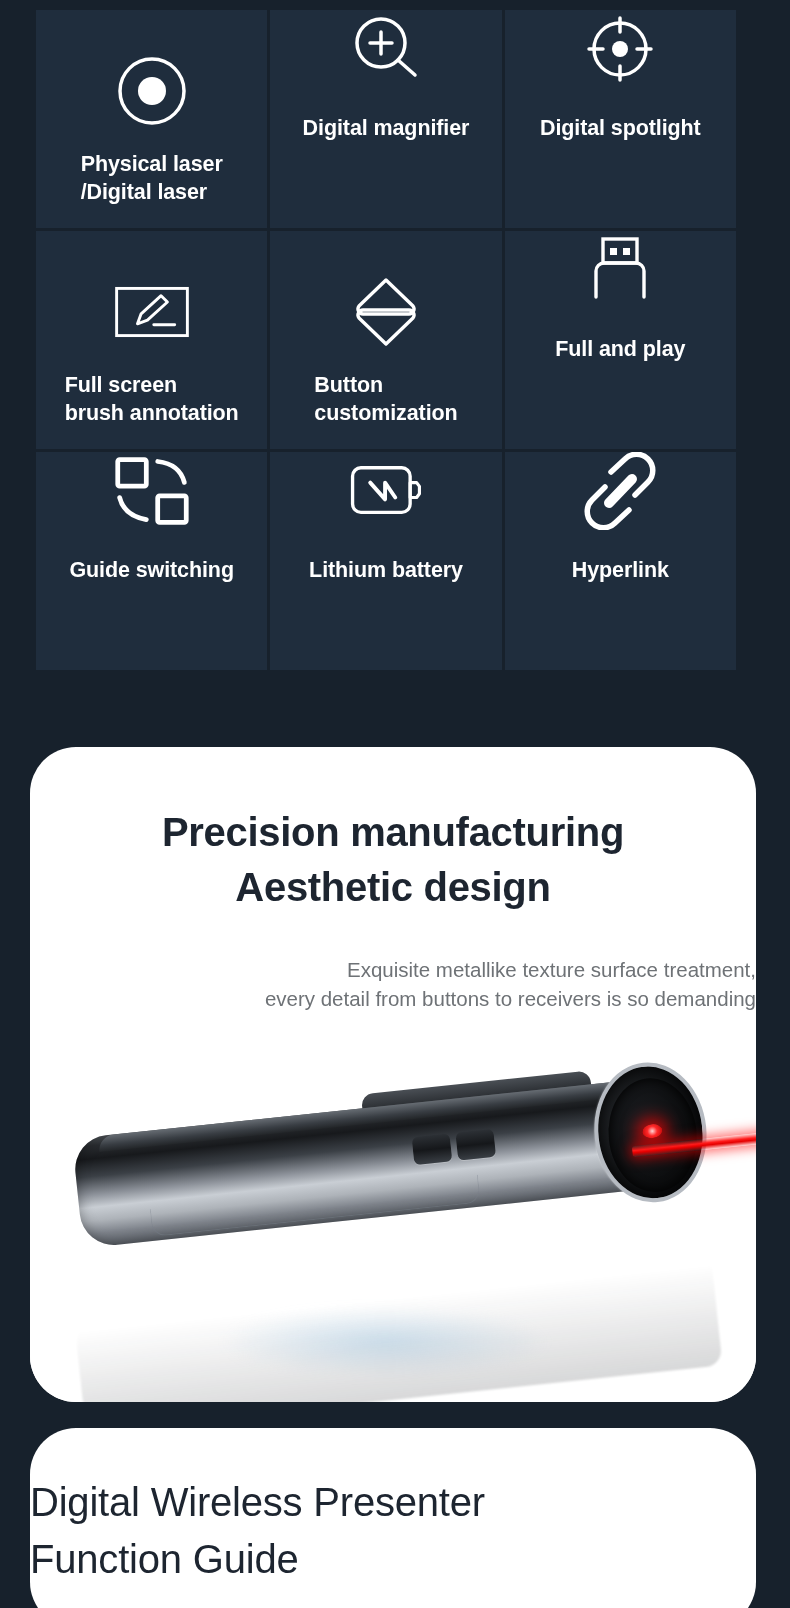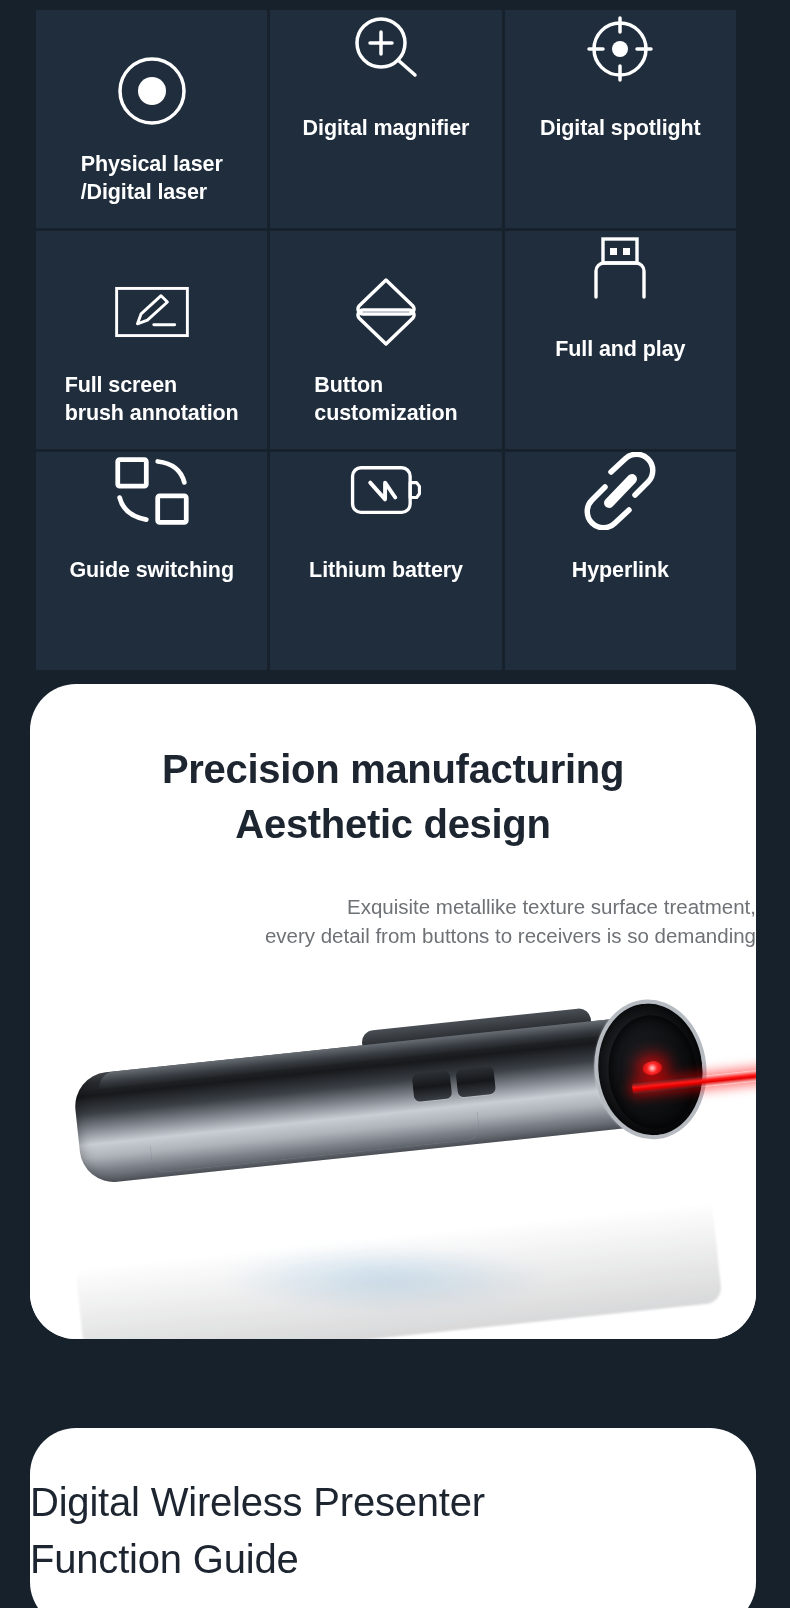--- a/index.html
+++ b/index.html
@@ -49,21 +49,21 @@
   .tile.two-line .tile-icon { margin-bottom:20px; }
 
   
   .card {
     position:absolute;
     background:#ffffff;
     border-radius:46px;
     overflow:hidden;
   }
   .card-hero {
-    left:30px; top:684px;
+    left:30px; top:747px;
     width:726px; height:655px;
   }
   .hero-title {
     margin-top:58px;
     color:#1d2530;
     font-size:40px;
     font-weight:bold;
     line-height:1.38;
     text-align:center;
     white-space:pre-line;

